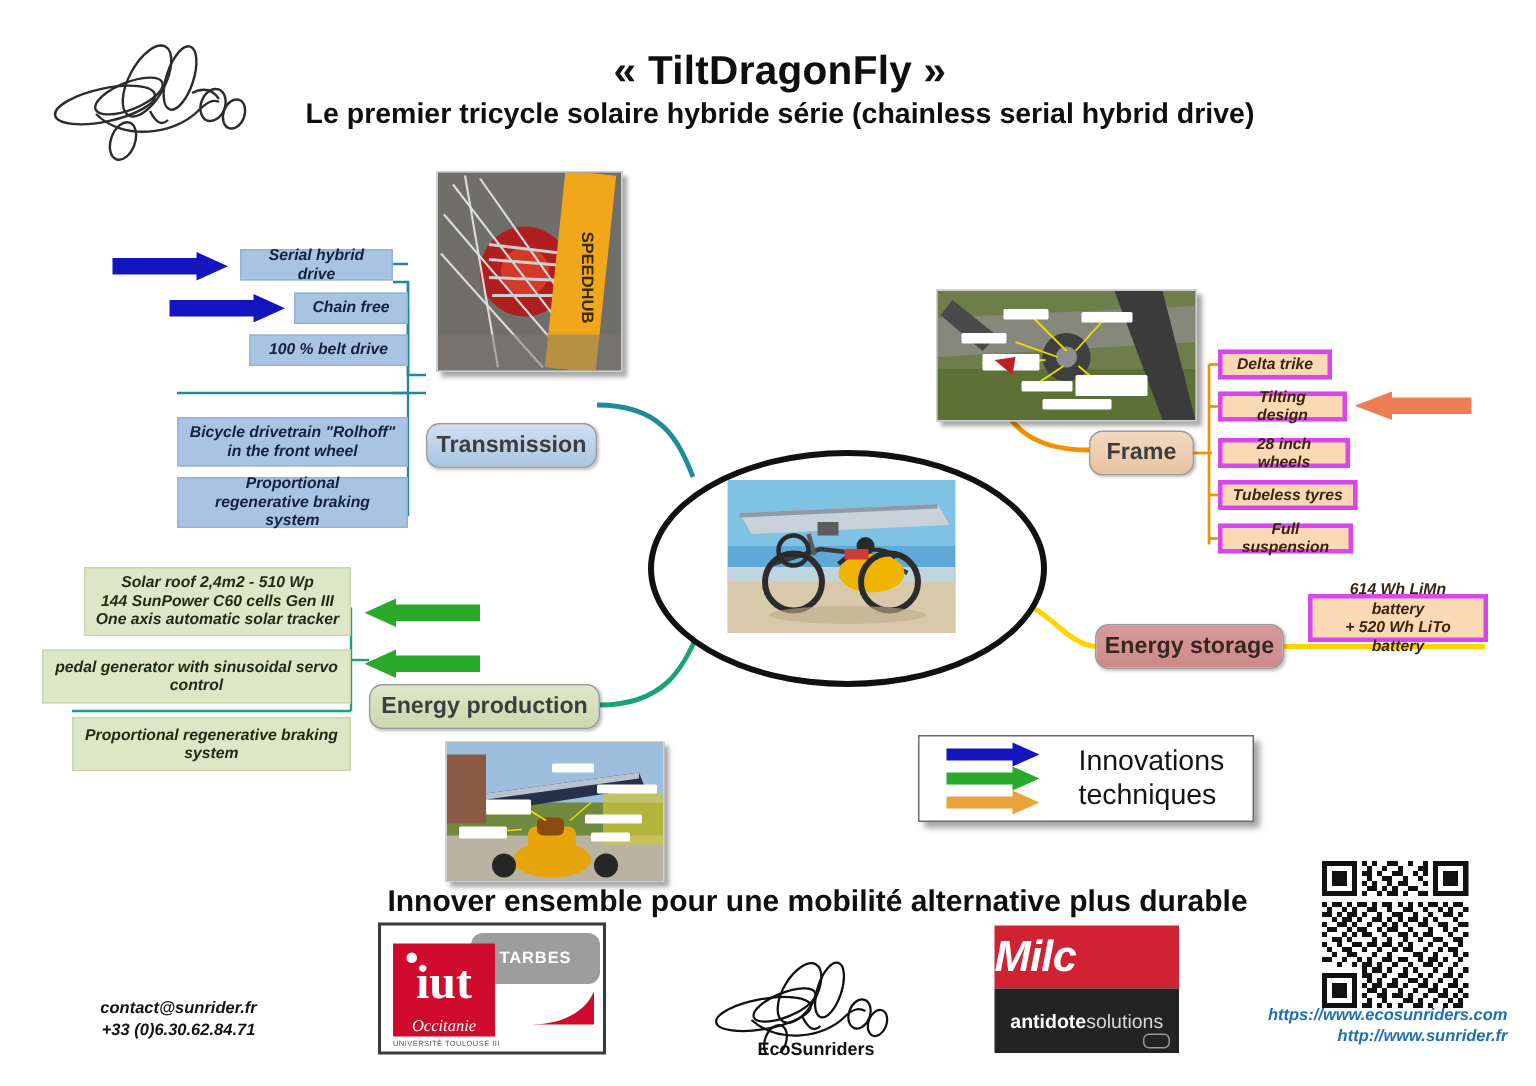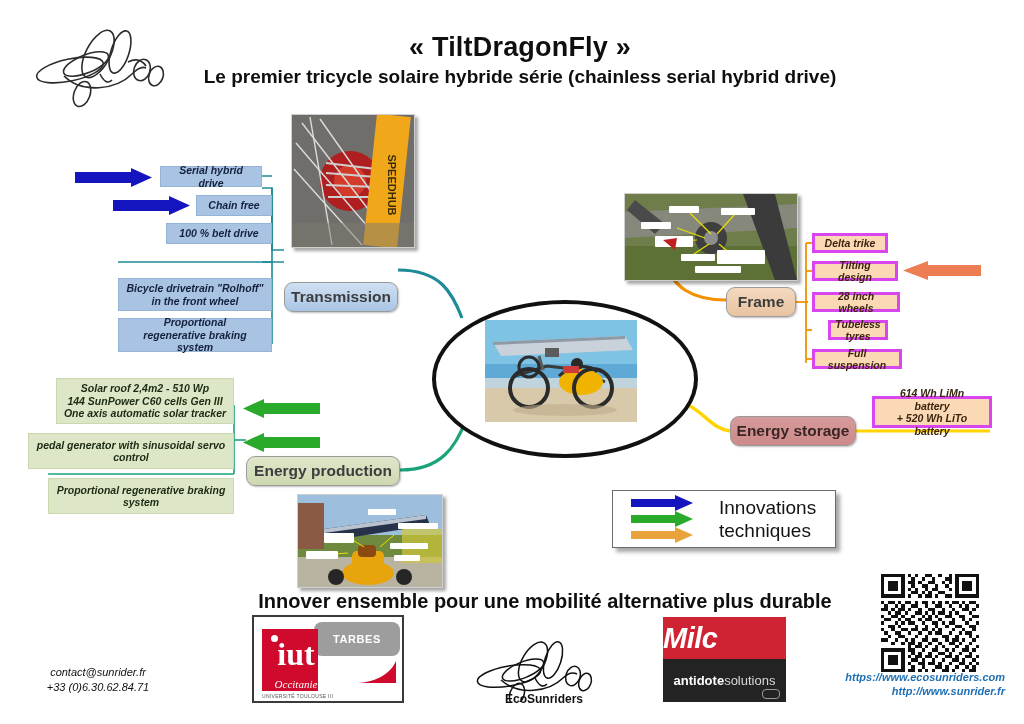--- a/index.html
+++ b/index.html
@@ -44,32 +44,32 @@
          border:1px solid #cfcfcf;background:#9aa;}
 
   
   .legend{position:absolute;background:#fff;border:1px solid #6c6c6c;
           box-shadow:4px 4px 4px rgba(0,0,0,.35);display:flex;align-items:center;}
   .legend-text{font-size:19px;line-height:23px;color:#141414;padding-left:6px;}
 
   
   .tagline{position:absolute;left:130px;top:590px;width:830px;text-align:center;
            font-size:20px;font-weight:bold;color:#0f0f0f;}
-  .contact{position:absolute;left:8px;top:665px;width:180px;text-align:center;
-           font-size:11px;font-style:italic;font-weight:normal;line-height:15px;color:#111;}
+  .contact{position:absolute;left:29px;top:665px;width:180px;text-align:center;
+           font-size:11px;font-style:italic;font-weight:bold;line-height:15px;color:#111;}
   .urls{position:absolute;left:805px;top:670px;width:200px;text-align:right;
         font-size:11px;font-style:italic;font-weight:bold;line-height:14px;color:#1f6fb5;}
 
   
   .iut{position:absolute;left:252px;top:615px;width:152px;height:88px;background:#fff;
        border:2px solid #3a3a3a;box-sizing:border-box;}
   .iut-grey{position:absolute;left:60px;top:5px;width:86px;height:34px;background:#9d9d9d;
             border-radius:8px;color:#fff;font-size:11px;font-weight:bold;
             display:flex;align-items:center;justify-content:center;letter-spacing:.6px;}
-  .iut-red{position:absolute;left:8px;top:12px;width:56px;height:62px;background:#cf0a2c;text-decoration:underline;}
+  .iut-red{position:absolute;left:8px;top:12px;width:68px;height:62px;background:#cf0a2c;text-decoration:underline;}
   .iut-red .dot{position:absolute;left:9px;top:6px;width:7px;height:7px;border-radius:50%;background:#fff;}
   .iut-red .word{position:absolute;left:0;top:8px;width:68px;text-align:center;color:#fff;
                  font-family:"Liberation Serif",serif;font-size:32px;font-weight:bold;line-height:34px;}
   .iut-red .occ{position:absolute;left:0;bottom:1px;width:68px;text-align:center;color:#fff;
                 font-family:"Liberation Serif",serif;font-size:11px;font-style:italic;}
   .iut-univ{position:absolute;left:8px;top:76px;font-size:5px;color:#555;letter-spacing:.3px;}
 
   
   .eco{position:absolute;left:465px;top:640px;width:140px;height:70px;}
   .eco-name{position:absolute;left:40px;top:52px;font-size:12px;font-weight:bold;color:#111;}
@@ -308,21 +308,21 @@
       <rect x="262" y="437" width="58" height="11"></rect>
       <path d="M264,433 L243,442.5 L264,452 Z"></path>
     </g>
   </svg>
 
   <div class="node frame" style="left:726px;top:287px;width:70px;height:30px;">Frame</div>
 
   <div class="leaf orange" style="left:812px;top:233px;width:76px;height:20px;">Delta trike</div>
   <div class="leaf orange" style="left:812px;top:261px;width:86px;height:20px;">Tilting design</div>
   <div class="leaf orange" style="left:812px;top:292px;width:88px;height:20px;">28 inch wheels</div>
-  <div class="leaf orange" style="left:812px;top:320px;width:60px;height:20px;margin-left:16px;">Tubeless tyres</div>
+  <div class="leaf orange" style="left:812px;top:320px;width:93px;height:20px;">Tubeless tyres</div>
   <div class="leaf orange" style="left:812px;top:349px;width:90px;height:20px;">Full suspension</div>
 
   <svg class="layer">
     <g fill="#ed7d52">
       <rect x="925" y="265" width="56" height="11"></rect>
       <path d="M928,261 L903,270.5 L928,280 Z"></path>
     </g>
   </svg>
 
   <div class="node energystore" style="left:730px;top:416px;width:126px;height:30px;">Energy storage</div>

